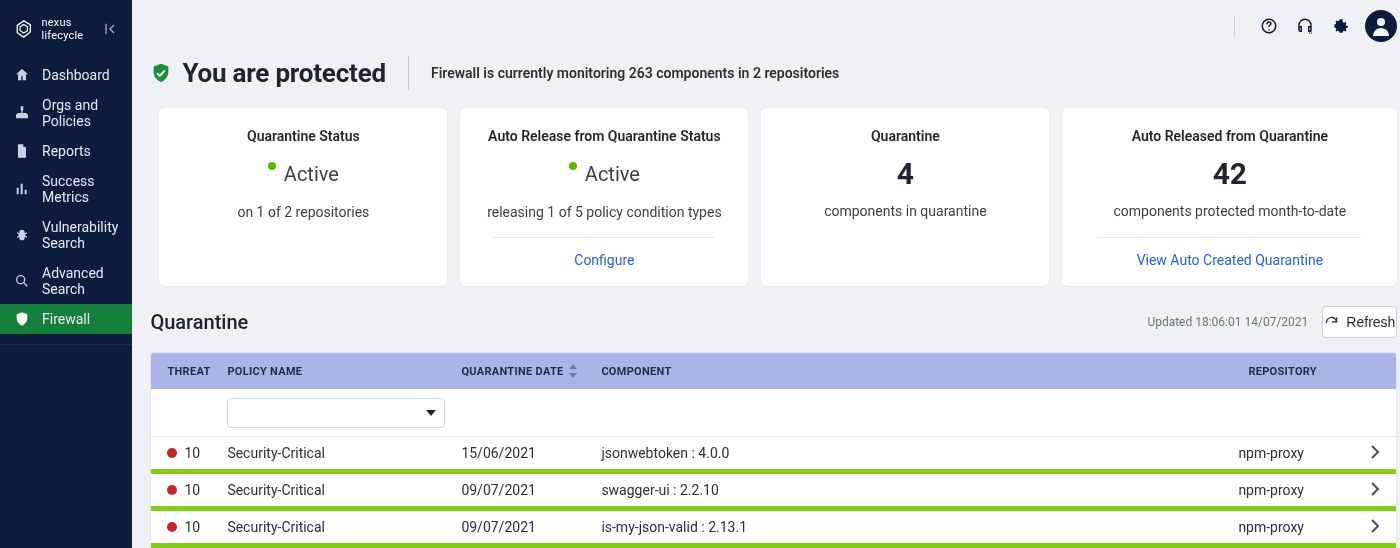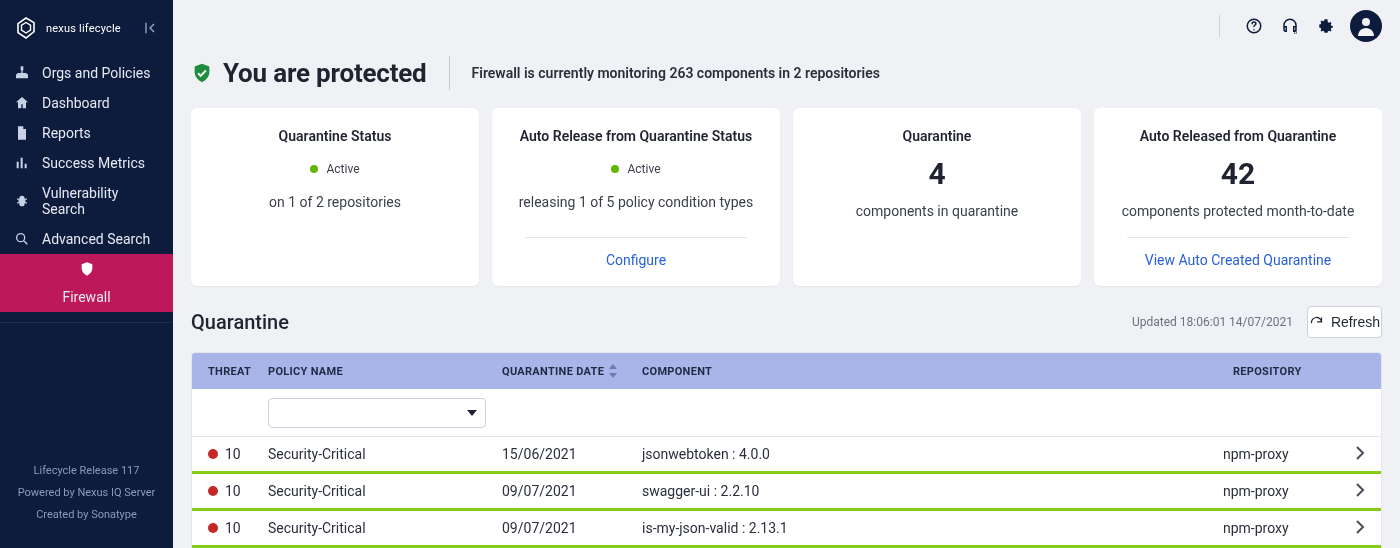--- a/index.html
+++ b/index.html
@@ -8,21 +8,21 @@
 
 
 .sidebar { width:181px; background:#0d1c3d; color:#fff; display:flex; flex-direction:column; }
 .logo-row { display:flex; align-items:center; justify-content:space-between; padding:16px 14px 18px 14px; }
 .logo { display:flex; align-items:center; gap:8px; }
 .logo-mark { width:24px; height:24px; }
 .logo-text { font-size:11px; font-weight:400; color:#fff; letter-spacing:.2px; }
 .collapse-btn { width:18px; height:18px; display:flex; align-items:center; justify-content:center; cursor:pointer; color:#9aa7c7;}
 .nav { display:flex; flex-direction:column; }
 .nav-item { display:flex; align-items:center; gap:12px; padding:7px 14px; font-size:14px; color:#e6e9f2; cursor:pointer; }
-.nav-item.active { background:#be185d;flex-direction:column; }
+.nav-item.active { background:#15803d; }
 .nav-item .icon { width:16px; height:16px; display:flex; align-items:center; justify-content:center; color:#c9d1e6; }
 .nav-item.active .icon { color:#fff; }
 .sidebar .divider { height:1px; background:#1b2b50; margin-top:10px; }
 .bottom { margin-top:auto; text-align:center; padding:14px 10px 22px; font-size:11px; color:#8b99bb; line-height:2; }
 
 
 .main { flex:1; display:flex; flex-direction:column; }
 .topbar { height:52px; display:flex; align-items:center; justify-content:flex-end; padding:0 18px; gap:4px; }
 .tb-sep { width:1px; height:22px; background:#cbd1dc; margin:0 14px; }
 .tb-icon { width:32px; height:32px; display:flex; align-items:center; justify-content:center; color:#0d1c3d; cursor:pointer; }
@@ -30,28 +30,28 @@
 .avatar svg { width:24px; height:24px; color:#f0f1f5;}
 
 .content { padding:0 18px 0 18px; }
 
 .hero { display:flex; align-items:center; gap:22px; margin:4px 0 18px 0;}
 .hero-left { display:flex; align-items:center; gap:10px;}
 .hero-title { font-size:26px; font-weight:700; color:#1f2430; letter-spacing:-.2px;}
 .hero-sep { width:1px; height:34px; background:#c3c9d6; }
 .hero-sub { font-size:14px; font-weight:600; color:#2a2f3a; }
 
-.cards { display:flex; gap:13px; }
+.cards { display:flex; gap:13px;margin-left:9px; }
 .card { background:#fff; border-radius:6px; box-shadow:0 1px 2px rgba(15,23,42,.05); padding:20px 18px 18px; display:flex; flex-direction:column; align-items:center; }
 .card1 { width:288px; height:178px;}
 .card2 { width:288px; height:178px;}
 .card3 { width:288px; height:178px;}
-.card4 { width:288px; height:178px;}
+.card4 { width:335px; height:178px;}
 .card-title { font-size:14px; font-weight:600; color:#1f2430; text-align:center; }
-.status-line { display:flex; align-items:center; gap:8px; margin-top:18px; font-size:12px; color:#3a3f4a;}
+.status-line { display:flex; align-items:flex-start; gap:8px; margin-top:18px; font-size:20px; color:#3a3f4a;}
 .dot-green { width:8px; height:8px; border-radius:50%; background:#5fb700; }
 .sub-line { margin-top:18px; font-size:14px; color:#3a3f4a; text-align:center; }
 .card .hr { width:88%; height:1px; background:#e3e6ee; margin-top:auto; }
 .card-link { color:#2961d9; font-size:14px; margin-top:14px; cursor:pointer; }
 .big-num { font-size:30px; font-weight:700; color:#1f2430; margin-top:12px;}
 .desc { font-size:14px; color:#3a3f4a; margin-top:12px;}
 
 
 .section-head { display:flex; align-items:center; margin-top:20px;}
 .section-title { font-size:20px; font-weight:500; color:#1f2430; }
@@ -65,21 +65,21 @@
 .col-policy{width:234px;}
 .col-date{width:140px; display:flex; align-items:center; gap:4px;}
 .col-comp{flex:1;}
 .col-repo{width:110px; margin-right:22px;}
 .sort-ic{width:10px;opacity:.6;}
 .filter-row{display:flex;align-items:center;height:48px;padding:0 16px;border-bottom:1px solid #e3e6ee;}
 .filter-row .col-threat{width:60px;}
 .policy-select{width:218px;height:30px;border:1px solid #cbd1dc;border-radius:4px;background:#fff;padding:0 8px;display:flex;align-items:center;justify-content:flex-end;cursor:pointer;}
 .policy-select svg{width:10px;height:10px;color:#1f2430;}
 
-.trow{display:flex;align-items:center;height:37px;padding:0 16px;border-bottom:3px solid #84cc16;font-size:14px;color:#2a2f3a;cursor:pointer;}
+.trow{display:flex;align-items:center;height:37px;padding:0 16px;border-bottom:5px solid #84cc16;font-size:14px;color:#2a2f3a;cursor:pointer;}
 .threat-badge{display:flex;align-items:center;gap:7px;width:60px;}
 .threat-dot{width:10px;height:10px;border-radius:50%;background:#c62828;}
 .chev{margin-left:auto;color:#4a4f5a;}
 .chev svg{width:10px;height:14px;}
 
 </style>
 </head>
 <body>
 
 <div class="app">
@@ -96,32 +96,32 @@
       <div class="collapse-btn">
         <svg viewBox="0 0 24 24" width="16" height="16">
             <path fill="none" stroke="currentColor" stroke-width="2" d="M6 4v16M18 6l-6 6 6 6"></path>
           </svg>
       </div>
     </div>
     <nav class="nav">
       <div class="nav-item">
         <span class="icon">
             <svg viewBox="0 0 24 24" width="16" height="16">
+              <path fill="currentColor" d="M12 3l9 8h-3v9h-5v-6H11v6H6v-9H3l9-8z"></path>
+            </svg>
+          </span>
+        <span>Dashboard</span>
+      </div>
+      <div class="nav-item">
+        <span class="icon">
+            <svg viewBox="0 0 24 24" width="16" height="16">
               <path fill="currentColor" d="M11 3h2v4h-2zM4 15h4v4H4zm12 0h4v4h-4zM10 15h4v4h-4zM12 7v4m-6 4v-2h12v2M12 11v2" stroke="currentColor" stroke-width="2"></path>
             </svg>
           </span>
         <span>Orgs and Policies</span>
-      </div>
-      <div class="nav-item">
-        <span class="icon">
-            <svg viewBox="0 0 24 24" width="16" height="16">
-              <path fill="currentColor" d="M12 3l9 8h-3v9h-5v-6H11v6H6v-9H3l9-8z"></path>
-            </svg>
-          </span>
-        <span>Dashboard</span>
       </div>
       <div class="nav-item">
         <span class="icon">
             <svg viewBox="0 0 24 24" width="16" height="16">
               <path fill="currentColor" d="M6 2h8l4 4v16H6V2zm8 0v4h4"></path>
             </svg>
           </span>
         <span>Reports</span>
       </div>
       <div class="nav-item">
@@ -152,25 +152,20 @@
       <div class="nav-item active">
         <span class="icon">
             <svg viewBox="0 0 24 24" width="16" height="16">
               <path fill="currentColor" d="M12 2l8 3v6c0 5-3.5 9-8 11-4.5-2-8-6-8-11V5l8-3z"></path>
             </svg>
           </span>
         <span>Firewall</span>
       </div>
     </nav>
     <div class="divider"></div>
-    <div class="bottom">
-      <div>Lifecycle Release 117</div>
-      <div>Powered by Nexus IQ Server</div>
-      <div>Created by Sonatype</div>
-    </div>
   </aside>
 
   <main class="main">
     <div class="topbar">
       <div class="tb-sep"></div>
       <div class="tb-icon">
           <svg viewBox="0 0 24 24" width="18" height="18">
             <circle cx="12" cy="12" r="9" fill="none" stroke="currentColor" stroke-width="2"></circle>
             <path d="M9.5 9a2.5 2.5 0 115 0c0 1.5-2.5 1.8-2.5 3.5M12 17h.01" fill="none" stroke="currentColor" stroke-width="2" stroke-linecap="round"></path>
           </svg>

